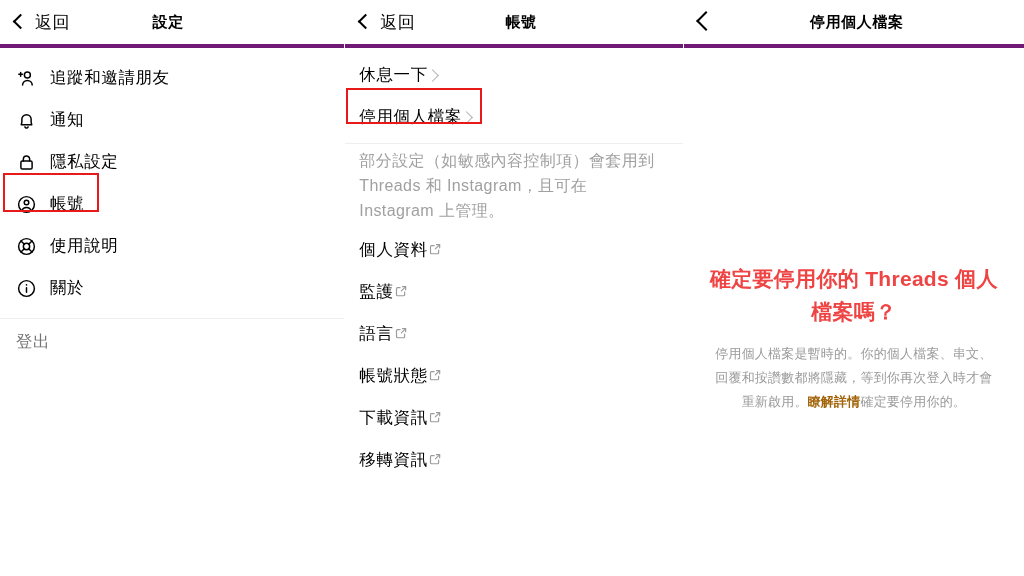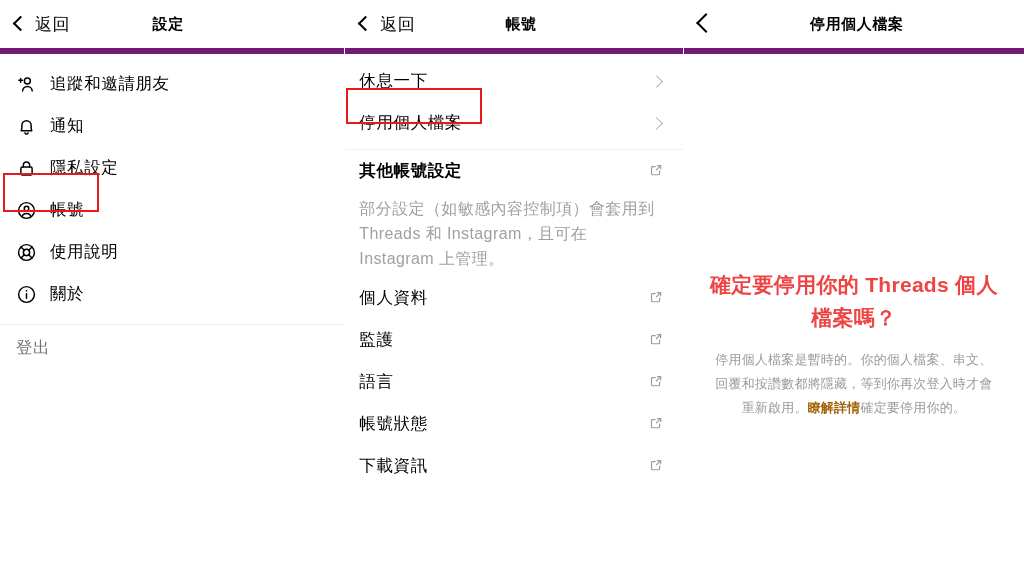--- a/index.html
+++ b/index.html
@@ -38,22 +38,22 @@
   .panel-sep {
     width: 1px;
     height: 576px;
     background: #ffffff;
     flex: 0 0 1px;
   }
 
   
   .hdr {
     position: relative;
-    height: 54px;
-    border-bottom: 6px solid #701a75;
+    height: 48px;
+    border-bottom: 4px solid #701a75;
     display: flex;
     align-items: center;
     box-sizing: border-box;
   }
   .hdr-back {
     display: flex;
     align-items: center;
     gap: 9px;
     padding-left: 15px;
     font-size: 17px;
@@ -133,21 +133,20 @@
     border: 2px solid #e8191b;
     box-sizing: border-box;
     pointer-events: none;
   }
 
   
   .mrow {
     position: relative;
     display: flex;
     align-items: center;
-    justify-content: space-between;
     height: 42px;
     padding: 0 20px 0 14px;
     font-size: 16.5px;
     letter-spacing: 0.6px;
     box-sizing: border-box;
   }
   .mrow.bold .lbl { font-weight: bold; }
   .chev-right {
     display: inline-block;
     width: 8px;
@@ -310,30 +309,20 @@
       <span class="chev-right"></span>
     </div>
 
     <div class="mrow">
       <span class="lbl">停用個人檔案</span>
       <span class="chev-right"></span>
     </div>
 
     <div class="mid-divider"></div>
 
-    <div class="mrow bold">
-      <span class="lbl">其他帳號設定</span>
-      <span>
-        <svg width="14" height="14" viewBox="0 0 24 24" fill="none" stroke="#9a9a9a" stroke-width="2" stroke-linecap="round" stroke-linejoin="round">
-          <path d="M14.5 4.5H20v5.5"></path>
-            <path d="M20 4.5l-7.4 7.4"></path>
-          <path d="M18.2 14v4.6a1.6 1.6 0 0 1-1.6 1.6H5.9a1.6 1.6 0 0 1-1.6-1.6V7.9a1.6 1.6 0 0 1 1.6-1.6h4.6"></path>
-        </svg>
-      </span>
-    </div>
 
     <div class="mdesc">部分設定（如敏感內容控制項）會套用到 Threads 和 Instagram，且可在 Instagram 上管理。</div>
 
     <div style="height:6px"></div>
 
     <div class="mrow">
       <span class="lbl">個人資料</span>
       <span>
         <svg width="14" height="14" viewBox="0 0 24 24" fill="none" stroke="#9a9a9a" stroke-width="2" stroke-linecap="round" stroke-linejoin="round">
           <path d="M14.5 4.5H20v5.5"></path>
@@ -381,20 +370,30 @@
       <span class="lbl">下載資訊</span>
       <span>
         <svg width="14" height="14" viewBox="0 0 24 24" fill="none" stroke="#9a9a9a" stroke-width="2" stroke-linecap="round" stroke-linejoin="round">
           <path d="M14.5 4.5H20v5.5"></path>
             <path d="M20 4.5l-7.4 7.4"></path>
           <path d="M18.2 14v4.6a1.6 1.6 0 0 1-1.6 1.6H5.9a1.6 1.6 0 0 1-1.6-1.6V7.9a1.6 1.6 0 0 1 1.6-1.6h4.6"></path>
         </svg>
       </span>
     </div>
 
+    <div class="mrow">
+      <span class="lbl">移轉資訊</span>
+      <span>
+        <svg width="14" height="14" viewBox="0 0 24 24" fill="none" stroke="#9a9a9a" stroke-width="2" stroke-linecap="round" stroke-linejoin="round">
+          <path d="M14.5 4.5H20v5.5"></path>
+            <path d="M20 4.5l-7.4 7.4"></path>
+          <path d="M18.2 14v4.6a1.6 1.6 0 0 1-1.6 1.6H5.9a1.6 1.6 0 0 1-1.6-1.6V7.9a1.6 1.6 0 0 1 1.6-1.6h4.6"></path>
+        </svg>
+      </span>
+    </div>
 
     <div class="hl-deactivate"></div>
   </div>
 
   <div class="panel-sep"></div>
 
   <div class="panel panel-right">
 
     <div class="hdr">
       <div class="hdr-back">

